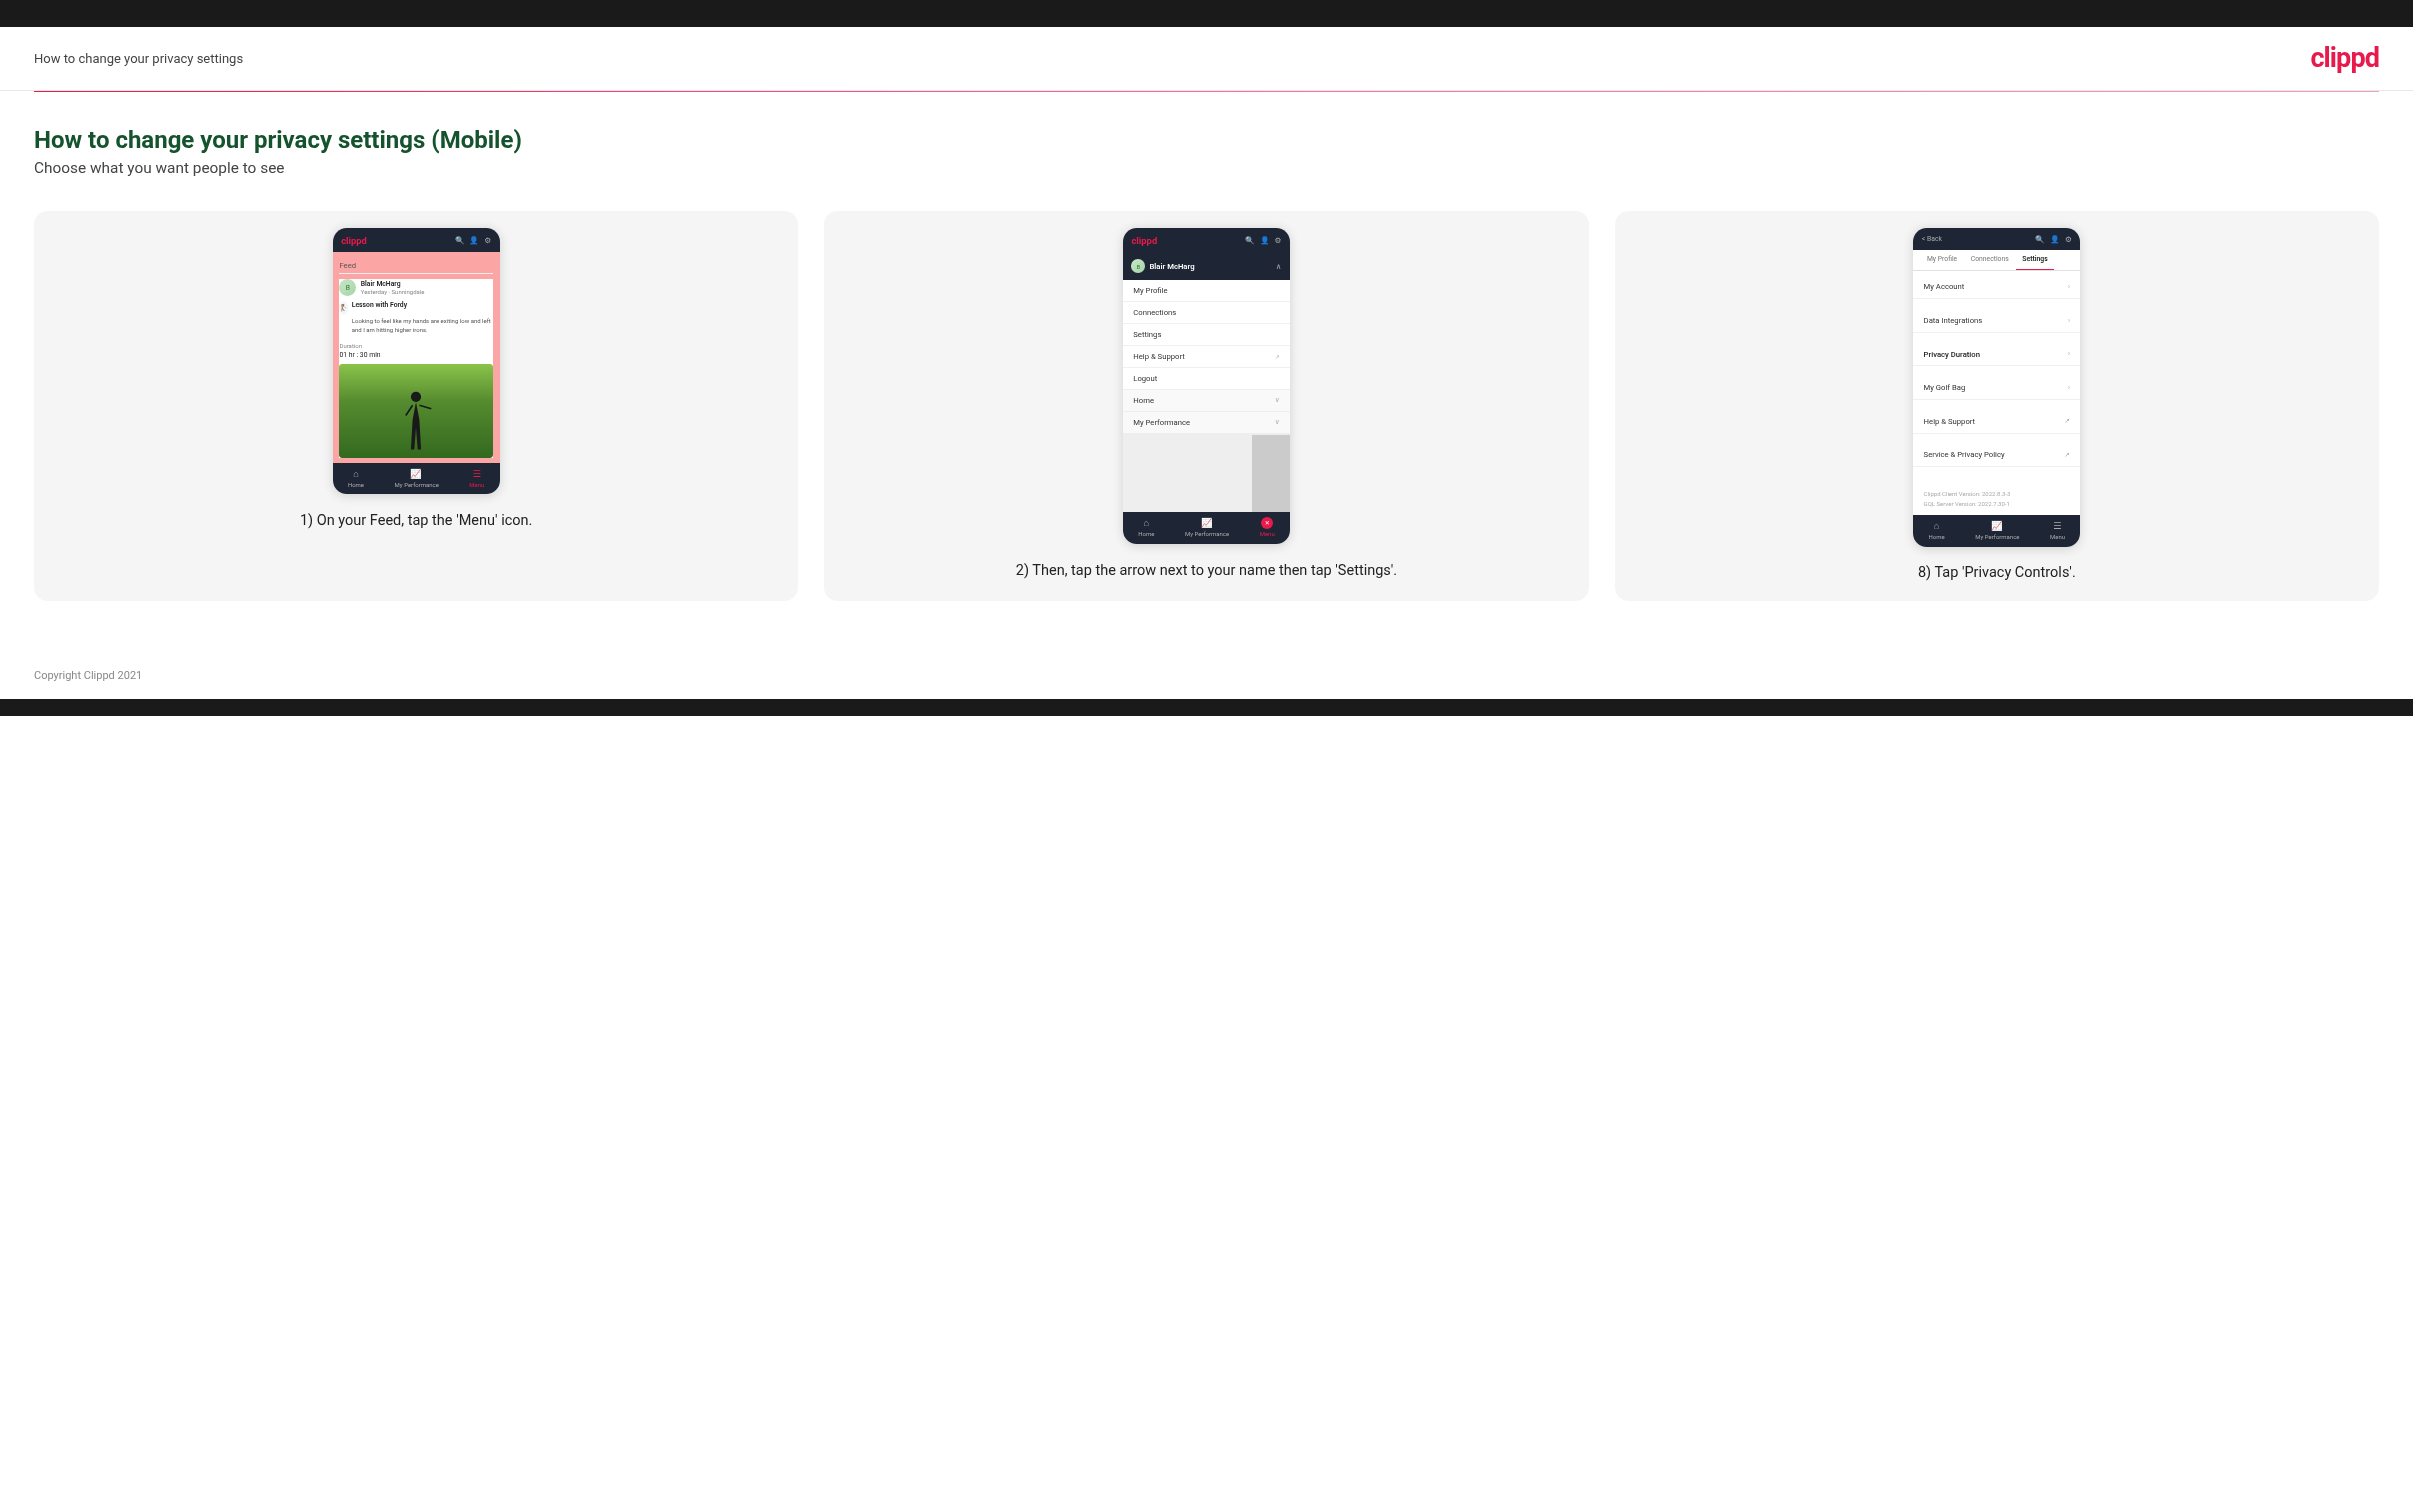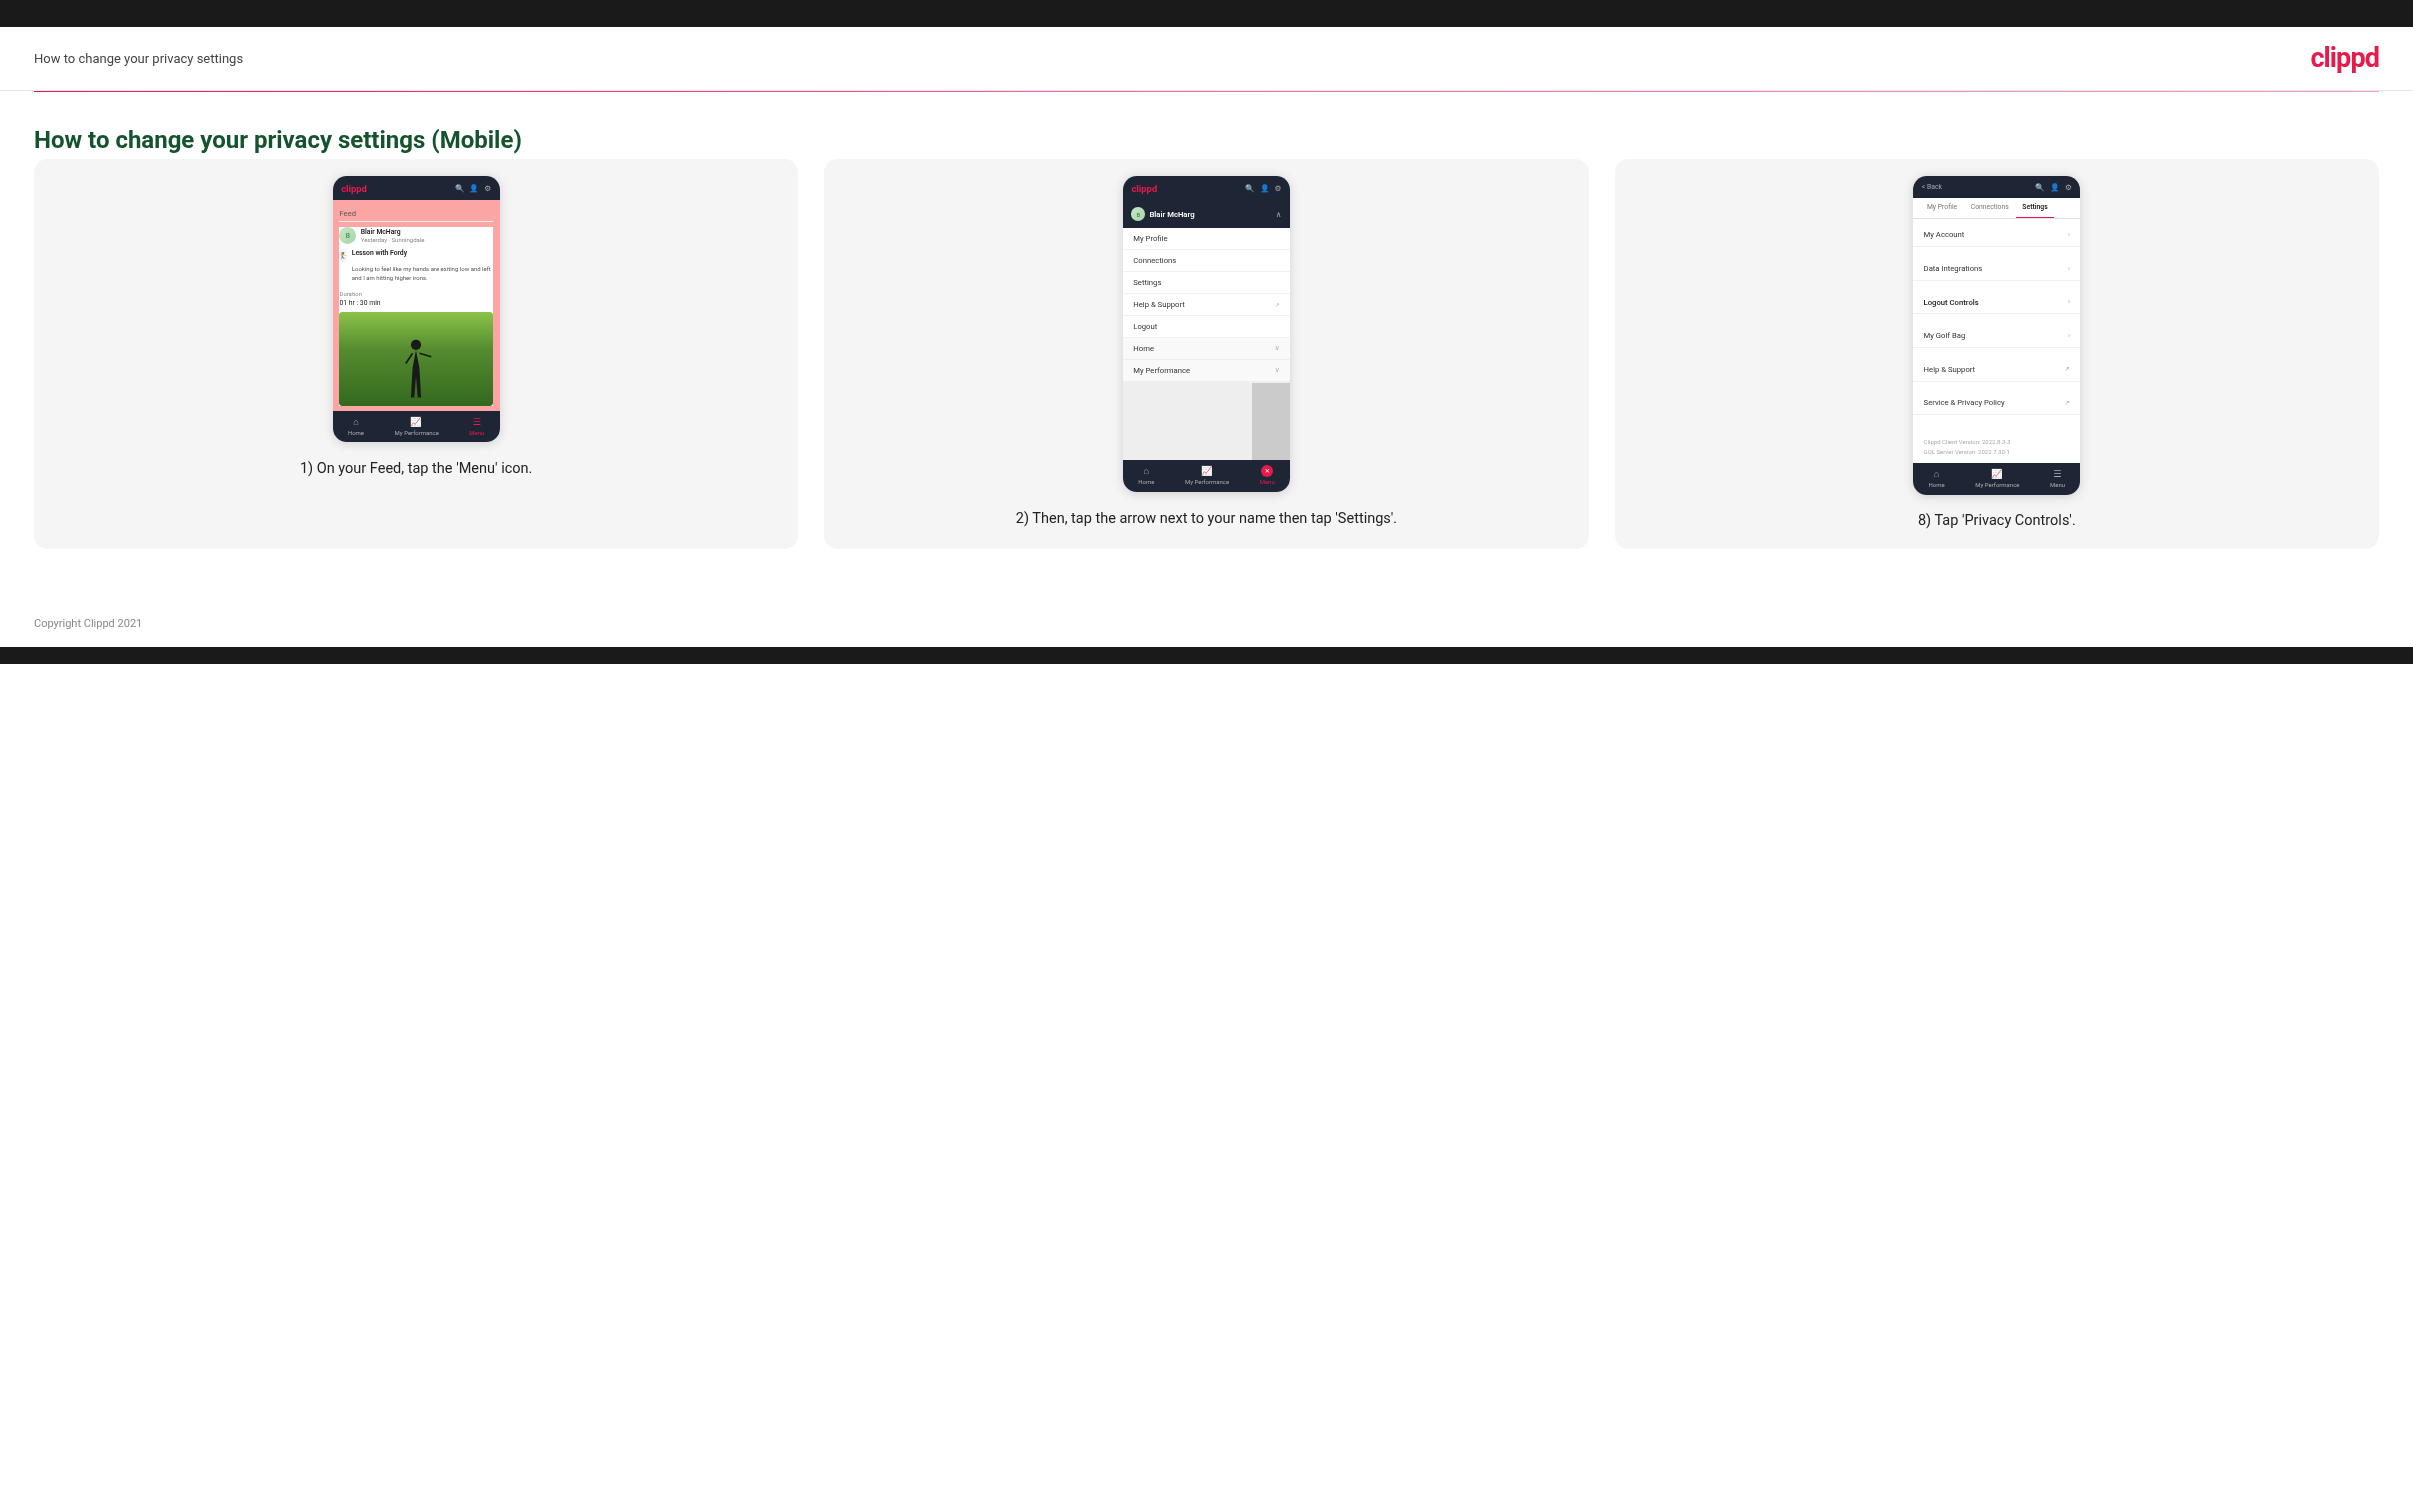--- a/index.html
+++ b/index.html
@@ -434,20 +434,21 @@
 <div class="header">
   <span class="header-title">How to change your privacy settings</span>
   <span class="logo">clippd</span>
 </div>
 
 <div class="header-divider"></div>
 
 <div class="main">
 
   <h1 class="page-heading">How to change your privacy settings (Mobile)</h1>
+  <p class="page-subheading">Choose what you want people to see</p>
 
   <div class="steps-container">
 
     <div class="step-card">
       <div class="phone-mockup">
 
         <div class="phone-nav">
           <span class="phone-nav-logo">clippd</span>
           <div class="phone-nav-icons">
             <span>🔍</span>
@@ -603,21 +604,21 @@
         <div class="settings-list">
           <div class="settings-item">
             <span>My Account</span>
             <span class="settings-chevron">›</span>
           </div>
           <div class="settings-item">
             <span>Data Integrations</span>
             <span class="settings-chevron">›</span>
           </div>
           <div class="settings-item highlighted">
-            <span>Logout Controls</span>
+            <span>Privacy Duration</span>
             <span class="settings-chevron">›</span>
           </div>
           <div class="settings-item">
             <span>My Golf Bag</span>
             <span class="settings-chevron">›</span>
           </div>
           <div class="settings-item">
             <span>Help &amp; Support</span>
             <span class="settings-ext-icon">↗</span>
           </div>

